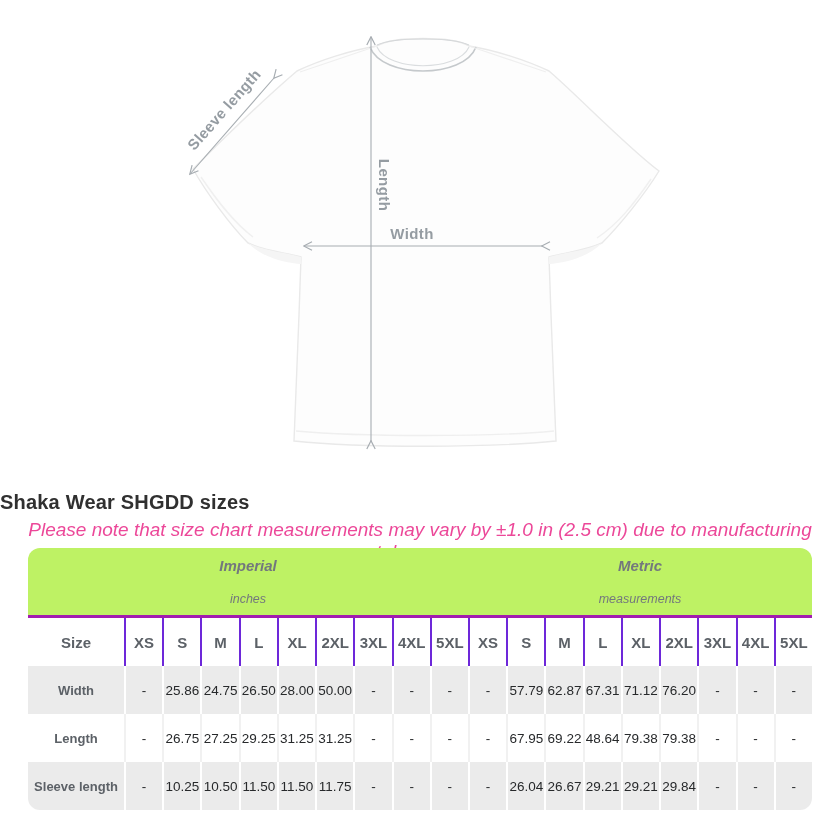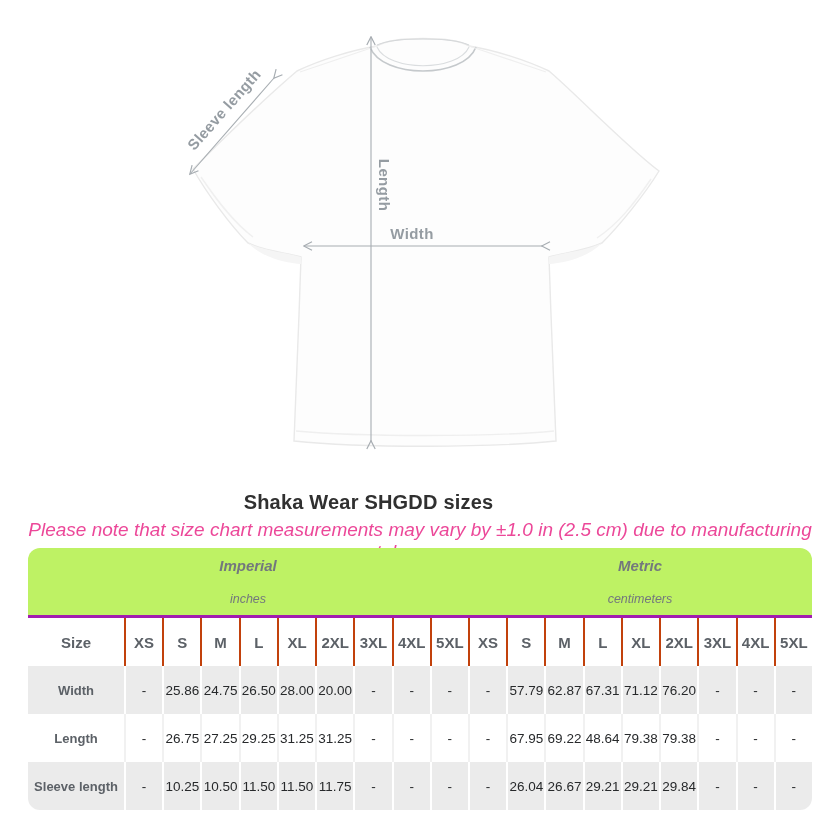--- a/index.html
+++ b/index.html
@@ -4,39 +4,39 @@
 <style>
   * { margin:0; padding:0; box-sizing:border-box; }
   html,body { width:840px; height:840px; background:#ffffff; overflow:hidden;
               font-family:"Liberation Sans", sans-serif; }
   .page { position:relative; width:840px; height:840px; background:#fff; }
 
   
   .diagram { position:absolute; left:0; top:0; width:840px; height:485px; }
 
   
-  .title { position:absolute; top:491px; left:0; width:737px; text-align:center;
+  .title { position:absolute; top:491px; left:0; width:737px; text-align:left;
            font-size:20px; font-weight:700; color:#303030; letter-spacing:.2px; }
   .subtitle { position:absolute; top:519px; left:0; width:840px; text-align:center;
               font-style:italic; font-size:19px; color:#ec4899; }
 
   
   table.size-table { position:absolute; left:28px; top:548px; width:784px;
                      border-collapse:separate; border-spacing:0; table-layout:fixed; }
   col.c-label { width:96px; }
   th,td { text-align:center; vertical-align:middle; padding:0; }
 
   tr.band-row th { height:70px; background:#bef264; border-bottom:3px solid #a21caf; }
   th.band-l { border-top-left-radius:12px; }
   th.band-r { border-top-right-radius:12px; }
   .g-name { font-style:italic; font-weight:700; font-size:15px; color:#73787d; }
   .g-unit { font-style:italic; font-weight:400; font-size:12.5px; color:#73787d; margin-top:18px; }
 
   tr.size-row th { height:48px; background:#fff; font-size:15px; font-weight:700; color:#5c6167; }
-  tr.size-row th.szh { border-left:2px solid #c2410c;margin-left:48px; }
+  tr.size-row th.szh { border-left:2px solid #6d28d9;margin-left:48px; }
 
   tbody td { height:48px; font-size:13.5px; color:#27292b; }
   tbody td.lbl { font-size:13px; font-weight:700; color:#5c6167; }
   tr.r-gray td { background:#ebebeb; border-left:2px solid #fff; }
   tr.r-white td { background:#fff; border-left:2px solid #f1f1f1; }
   tr.r-gray td.lbl, tr.r-white td.lbl { border-left:none; }
   tbody tr:last-child td:first-child { border-bottom-left-radius:12px; }
   tbody tr:last-child td:last-child { border-bottom-right-radius:12px; }
 
   
@@ -110,21 +110,21 @@
       <col span="18">
     </colgroup>
     <thead>
       <tr class="band-row">
         <th colspan="10" class="band-l">
           <div class="g-name">Imperial</div>
           <div class="g-unit">inches</div>
         </th>
         <th colspan="9" class="band-r">
           <div class="g-name">Metric</div>
-          <div class="g-unit">centimeters</div>
+          <div class="g-unit">measurements</div>
         </th>
       </tr>
       <tr class="size-row" id="size-row">
         <th>Size</th>
 
       <th class="szh">XS</th>
           <th class="szh">S</th>
           <th class="szh">M</th>
           <th class="szh">L</th>
           <th class="szh">XL</th>
@@ -145,21 +145,21 @@
     </thead>
     <tbody id="table-body">
 
     <tr class="r-gray">
           <td class="lbl">Width</td>
           <td class="val">-</td>
           <td class="val">25.86</td>
           <td class="val">24.75</td>
           <td class="val">26.50</td>
           <td class="val">28.00</td>
-          <td class="val">20.00</td>
+          <td class="val">50.00</td>
           <td class="val">-</td>
           <td class="val">-</td>
           <td class="val">-</td>
           <td class="val">-</td>
           <td class="val">57.79</td>
           <td class="val">62.87</td>
           <td class="val">67.31</td>
           <td class="val">71.12</td>
           <td class="val">76.20</td>
           <td class="val">-</td>

